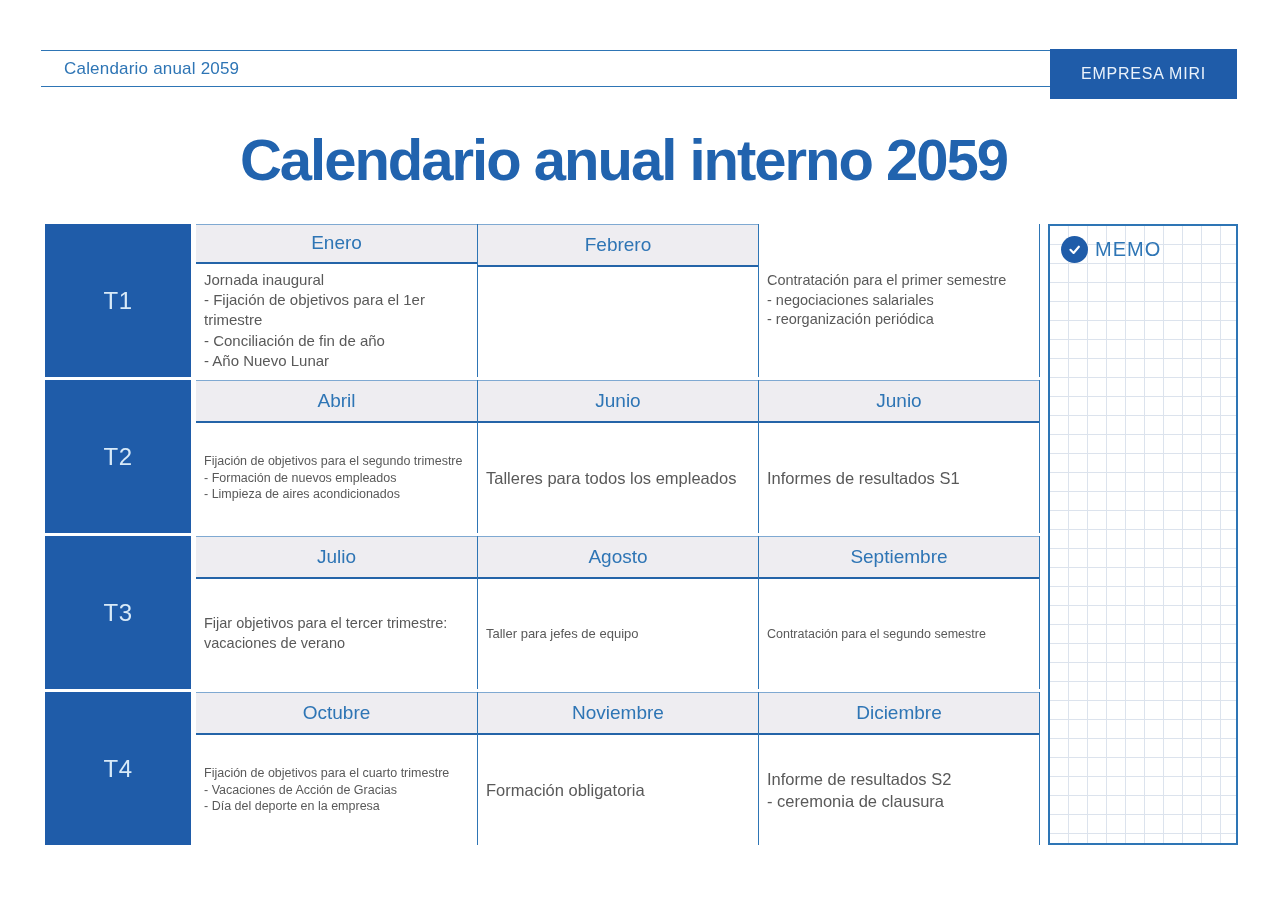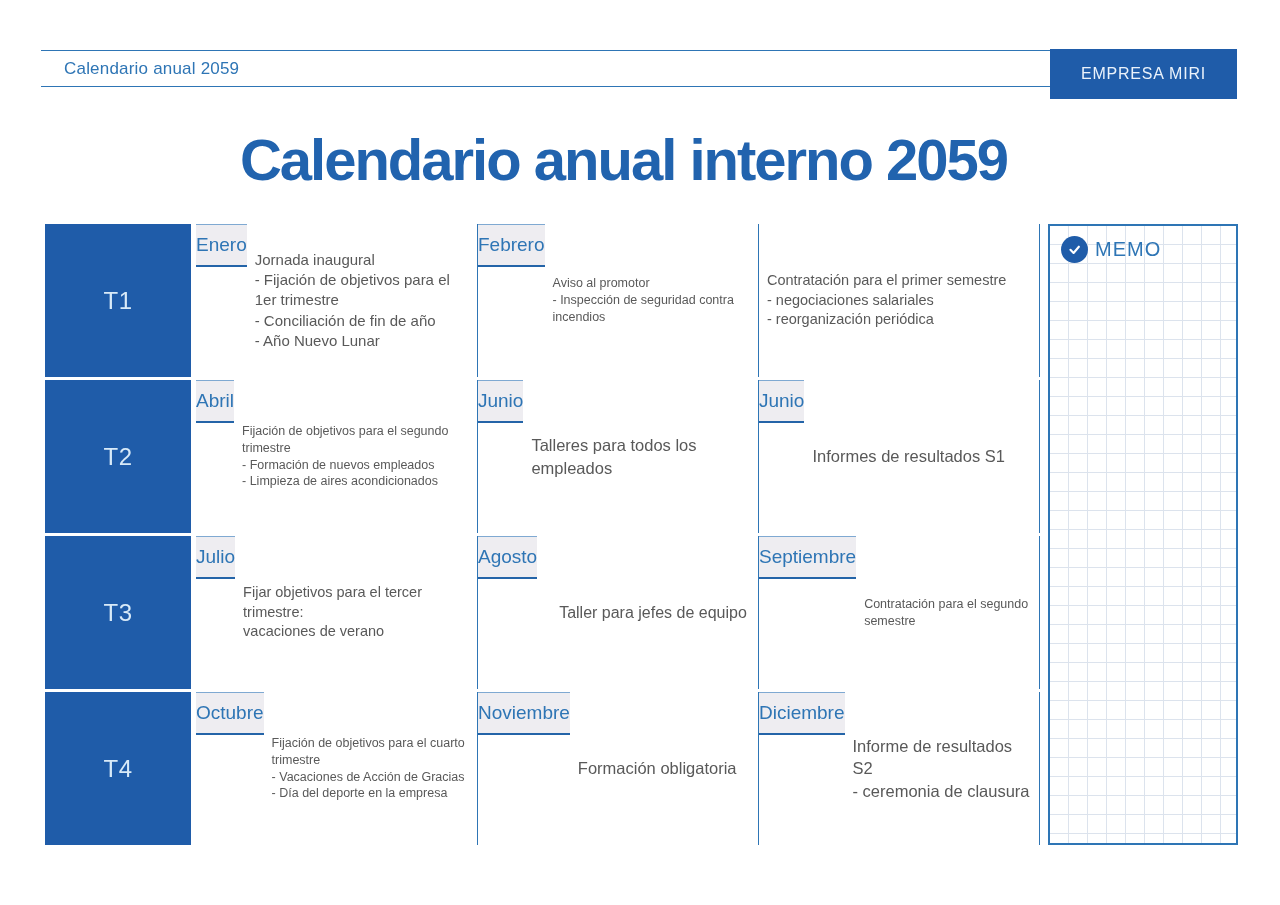--- a/index.html
+++ b/index.html
@@ -21,32 +21,32 @@
     color: #2163AE; font-size: 58px; font-weight: 800; letter-spacing: -2px; }
 
   
   .calendar { position: absolute; left: 45px; top: 224px; width: 995px; height: 621px; }
   .qrow { position: absolute; left: 0; width: 995px; height: 153px; display: flex; }
   .qrow.r0 { top: 0; } .qrow.r1 { top: 156px; } .qrow.r2 { top: 312px; } .qrow.r3 { top: 468px; }
   .qcell { width: 146px; height: 100%; background: #1F5CA9; color: #D8EAF8;
     display: flex; align-items: center; justify-content: center; font-size: 24px; letter-spacing: 0.5px; }
   .months { margin-left: 5px; flex: 1; display: flex;
     border-right: 1px solid #2E75B5; }
-  .month { width: 33.333%; display: flex; flex-direction: row; }
+  .month { width: 33.333%; display: flex; flex-direction: column; }
   .month + .month { border-left: 1px solid #2E75B5; }
   .month-head { height: 43px; background: #EEEDF1; border-top: 1px solid #7FA9D2;
     border-bottom: 2px solid #2464A8; display: flex; align-items: center; justify-content: center;
     color: #2E75B5; font-size: 19px; }
   .month-body { flex: 1; background: #ffffff; display: flex; align-items: center;
     padding: 6px 6px 6px 8px; color: #595959; white-space: pre-line; line-height: 1.35; }
   .fs-xs { font-size: 12.5px; }
   .fs-sm { font-size: 15px; }
   .fs-md { font-size: 14.5px; }
   .fs-lg { font-size: 16.5px; }
-  .fs-xl { font-size: 16px; margin-left: 14px; }
+  .fs-xl { font-size: 13px; }
 
   
   .memo { position: absolute; left: 1048px; top: 224px; width: 190px; height: 621px;
     border: 2px solid #2E75B5; background-color: #ffffff;
     background-image: linear-gradient(#DCE3ED 1px, transparent 1px),
                       linear-gradient(90deg, #DCE3ED 1px, transparent 1px);
     background-size: 19px 19px; background-position: -1px -1px; }
   .memo-head { display: flex; align-items: center; gap: 7px; padding: 10px 10px 0 11px; }
   .memo-check { width: 27px; height: 27px; border-radius: 50%; background: #1F5CA9;
     display: flex; align-items: center; justify-content: center; flex: 0 0 auto; }
@@ -72,22 +72,20 @@
       <div class="months">
         <div class="month">
           <div class="month-head">Enero</div>
           <div class="month-body fs-sm">Jornada inaugural
  - Fijación de objetivos para el 1er trimestre
  - Conciliación de fin de año
  - Año Nuevo Lunar</div>
         </div>
         <div class="month">
           <div class="month-head">Febrero</div>
-          <div class="month-body fs-xs">Aviso al promotor
- - Inspección de seguridad contra incendios</div>
         </div>
         <div class="month">
           <div class="month-body fs-md">Contratación para el primer semestre
  - negociaciones salariales
  - reorganización periódica</div>
         </div>
       </div>
     </div>
 
     <div class="qrow r1">

